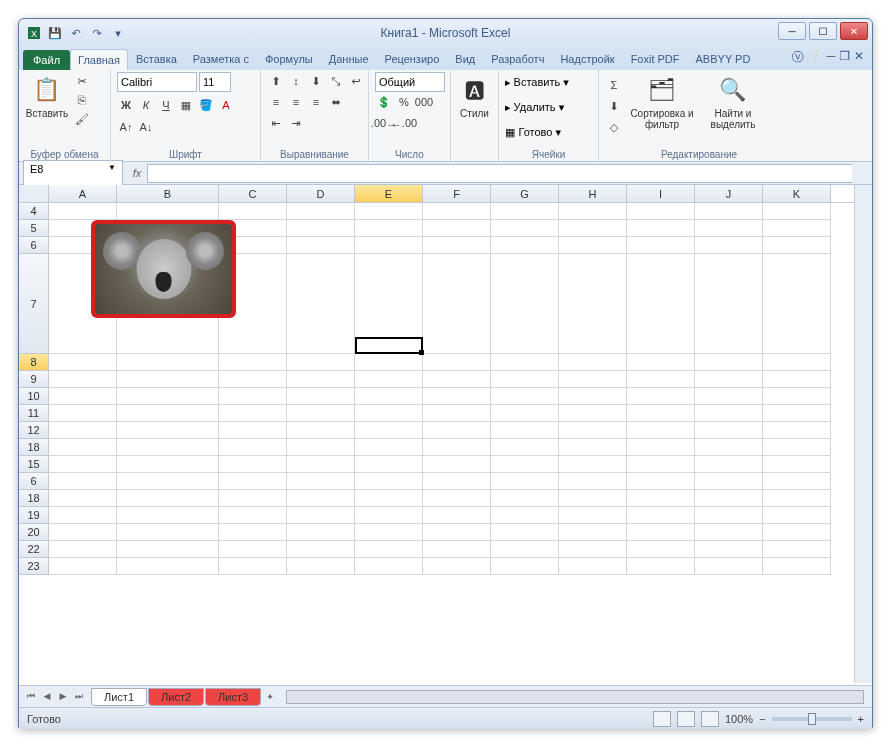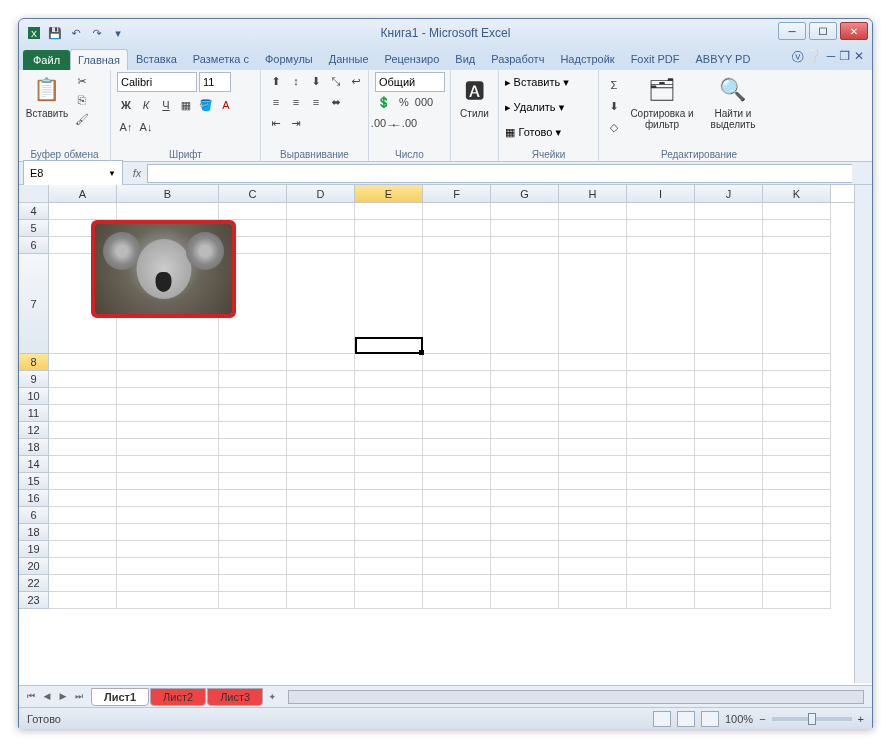--- a/index.html
+++ b/index.html
@@ -29,21 +29,21 @@
   .rgroup-body { flex: 1; display: flex; align-items: flex-start; gap: 4px; }
   .bigbtn { width: 44px; text-align: center; font-size: 10px; color: #333; padding-top: 2px; }
   .bigbtn-icon { width: 32px; height: 32px; margin: 0 auto 2px; display: flex; align-items: center; justify-content: center; font-size: 22px; }
   .minibtn { width: 18px; height: 18px; display: flex; align-items: center; justify-content: center; font-size: 11px; color: #444; border: 1px solid transparent; }
   .fontrow { display: flex; gap: 2px; align-items: center; margin-bottom: 2px; }
   .fontsel { border: 1px solid #abc; background: #fff; font-size: 11px; padding: 1px 3px; height: 20px; }
   .col { display: flex; flex-direction: column; gap: 1px; }
   
   
   .formulabar { height: 23px; border-bottom: 1px solid #b5c6dd; background: #e8eef6; display: flex; align-items: center; }
-  .namebox { width: 100px; height: 27px; border: 1px solid #abc; background: #fff; margin: 0 4px; font-size: 11px; padding: 12px 6px; display: flex; align-items: center; justify-content: space-between; }
+  .namebox { width: 100px; height: 27px; border: 1px solid #abc; background: #fff; margin: 0 4px; font-size: 11px; padding: 2px 6px; display: flex; justify-content: space-between; }
   .fxbtn { width: 20px; color: #666; font-size: 11px; font-style: italic; text-align: center; }
   .formula-input { flex: 1; height: 19px; border: 1px solid #abc; border-right: none; background: #fff; margin-right: 20px; }
   
   
   .grid-area { position: relative; background: #fff; height: 500px; overflow: hidden; }
   .colheaders { display: flex; height: 18px; border-bottom: 1px solid #c0c8d0; }
   .corner { width: 30px; background: #e8eef6; border-right: 1px solid #c0c8d0; }
   .colh { width: 68px; background: linear-gradient(#f4f7fb, #e0e8f0); border-right: 1px solid #c0c8d0; text-align: center; font-size: 11px; color: #333; line-height: 18px; }
   .colh.sel { background: linear-gradient(#fde69a, #f8d060); }
   .rows { position: relative; }
@@ -63,21 +63,21 @@
   .koala::before { left: 8px; }
   .koala::after { right: 8px; }
   .koala-face { position: absolute; left: 50%; top: 50%; transform: translate(-50%,-50%); width: 55px; height: 60px; background: radial-gradient(#ccc, #999); border-radius: 50%; }
   .koala-nose { position: absolute; left: 50%; top: 55%; transform: translateX(-50%); width: 16px; height: 20px; background: #222; border-radius: 40% 40% 50% 50%; }
   
   
   .sheetbar { height: 22px; background: #e8eef6; border-top: 1px solid #b5c6dd; display: flex; align-items: center; font-size: 11px; }
   .sheet-nav { display: flex; gap: 0; padding: 0 4px; }
   .sheet-nav-btn { width: 16px; text-align: center; color: #666; font-size: 9px; }
   .sheet-tab { padding: 2px 12px; border: 1px solid #aab; background: #ef4444; color: #333; border-radius: 0 0 4px 4px; margin-right: 1px; }
-  .sheet-tab.active { background: #fff; font-weight: bold; }
+  .sheet-tab.active { background: #fff; font-weight: normal; }
   .sheet-scroll { flex: 1; margin: 0 8px; height: 14px; background: #dce3ec; border: 1px solid #aab; position: relative; }
   
   
   .statusbar { height: 22px; background: linear-gradient(#e8eef6, #d6e0ec); border-top: 1px solid #b5c6dd; display: flex; align-items: center; font-size: 11px; color: #444; padding: 0 8px; justify-content: space-between; }
   .status-right { display: flex; align-items: center; gap: 6px; }
   .viewbtn { width: 18px; height: 16px; border: 1px solid #9ab; background: #f0f4f8; }
   .zoom-slider { width: 80px; height: 4px; background: #bcd; position: relative; }
   .zoom-thumb { position: absolute; left: 50%; top: -4px; width: 8px; height: 12px; background: #e8eef6; border: 1px solid #789; transform: translateX(-50%); }
   
   .vscroll { position: absolute; right: 0; top: 166px; bottom: 44px; width: 18px; background: #e8eef6; border-left: 1px solid #c0c8d0; }
@@ -412,49 +412,21 @@
           <div class="cell"></div>
           <div class="cell"></div>
           <div class="cell"></div>
           <div class="cell"></div>
           <div class="cell"></div>
           <div class="cell"></div>
           <div class="cell"></div>
           <div class="cell"></div>
         </div>
         <div class="row">
-          <div class="rowh">14</div>
-          <div class="cell"></div>
-          <div class="cell" style="width: 102px;"></div>
-          <div class="cell"></div>
-          <div class="cell"></div>
-          <div class="cell"></div>
-          <div class="cell"></div>
-          <div class="cell"></div>
-          <div class="cell"></div>
-          <div class="cell"></div>
-          <div class="cell"></div>
-          <div class="cell"></div>
-        </div>
-        <div class="row">
           <div class="rowh">15</div>
-          <div class="cell"></div>
-          <div class="cell" style="width: 102px;"></div>
-          <div class="cell"></div>
-          <div class="cell"></div>
-          <div class="cell"></div>
-          <div class="cell"></div>
-          <div class="cell"></div>
-          <div class="cell"></div>
-          <div class="cell"></div>
-          <div class="cell"></div>
-          <div class="cell"></div>
-        </div>
-        <div class="row">
-          <div class="rowh">16</div>
           <div class="cell"></div>
           <div class="cell" style="width: 102px;"></div>
           <div class="cell"></div>
           <div class="cell"></div>
           <div class="cell"></div>
           <div class="cell"></div>
           <div class="cell"></div>
           <div class="cell"></div>
           <div class="cell"></div>
           <div class="cell"></div>

